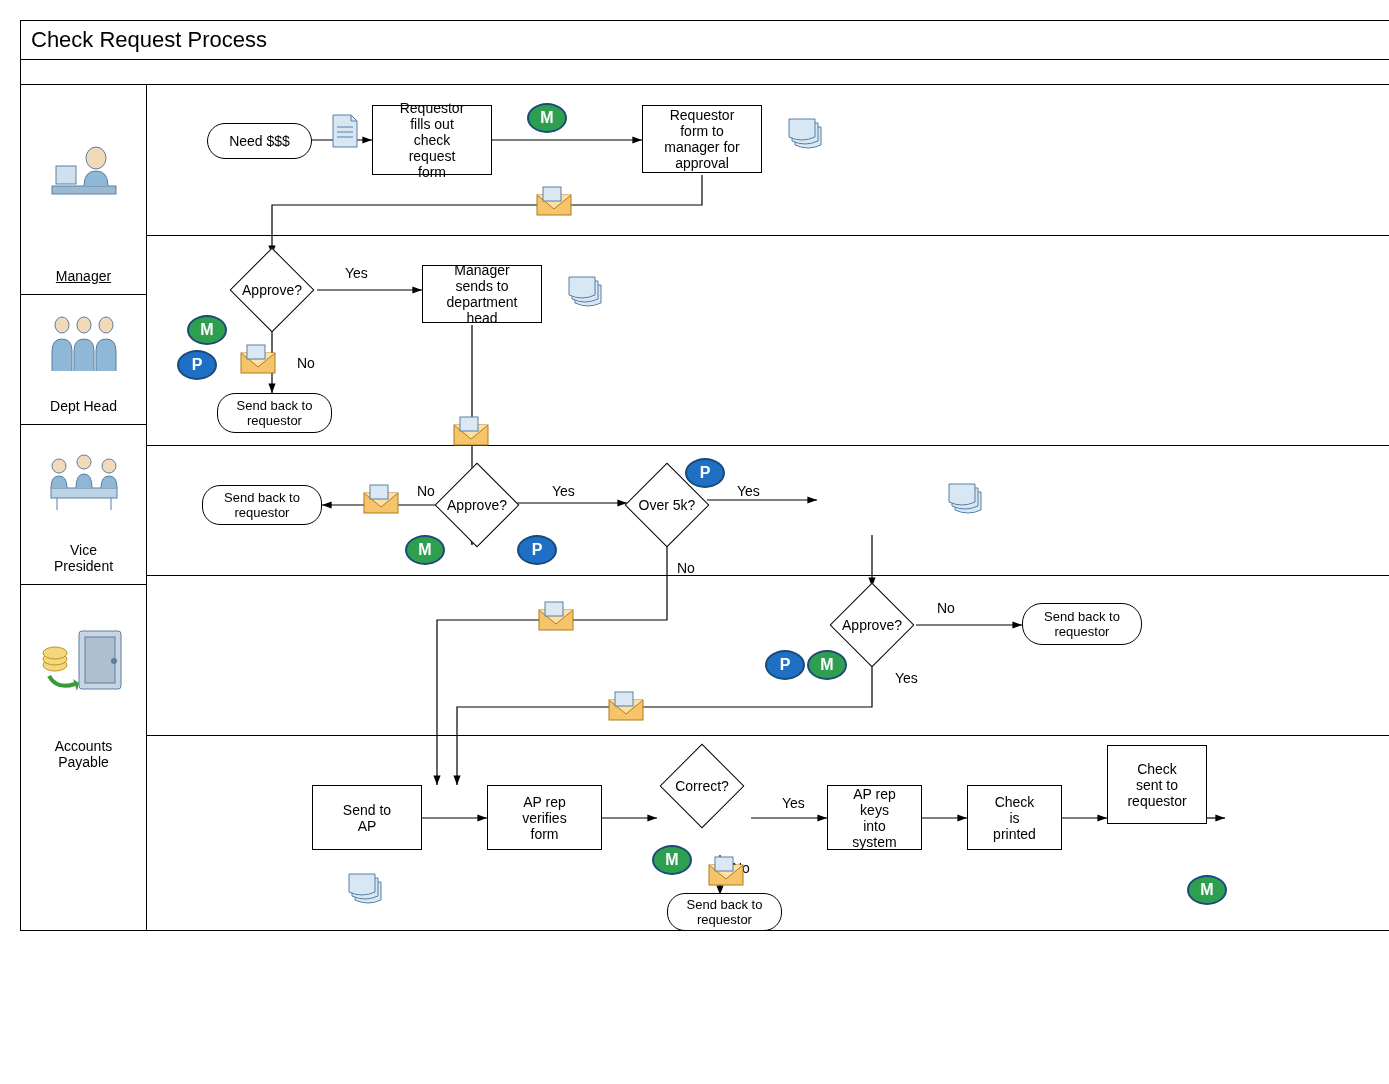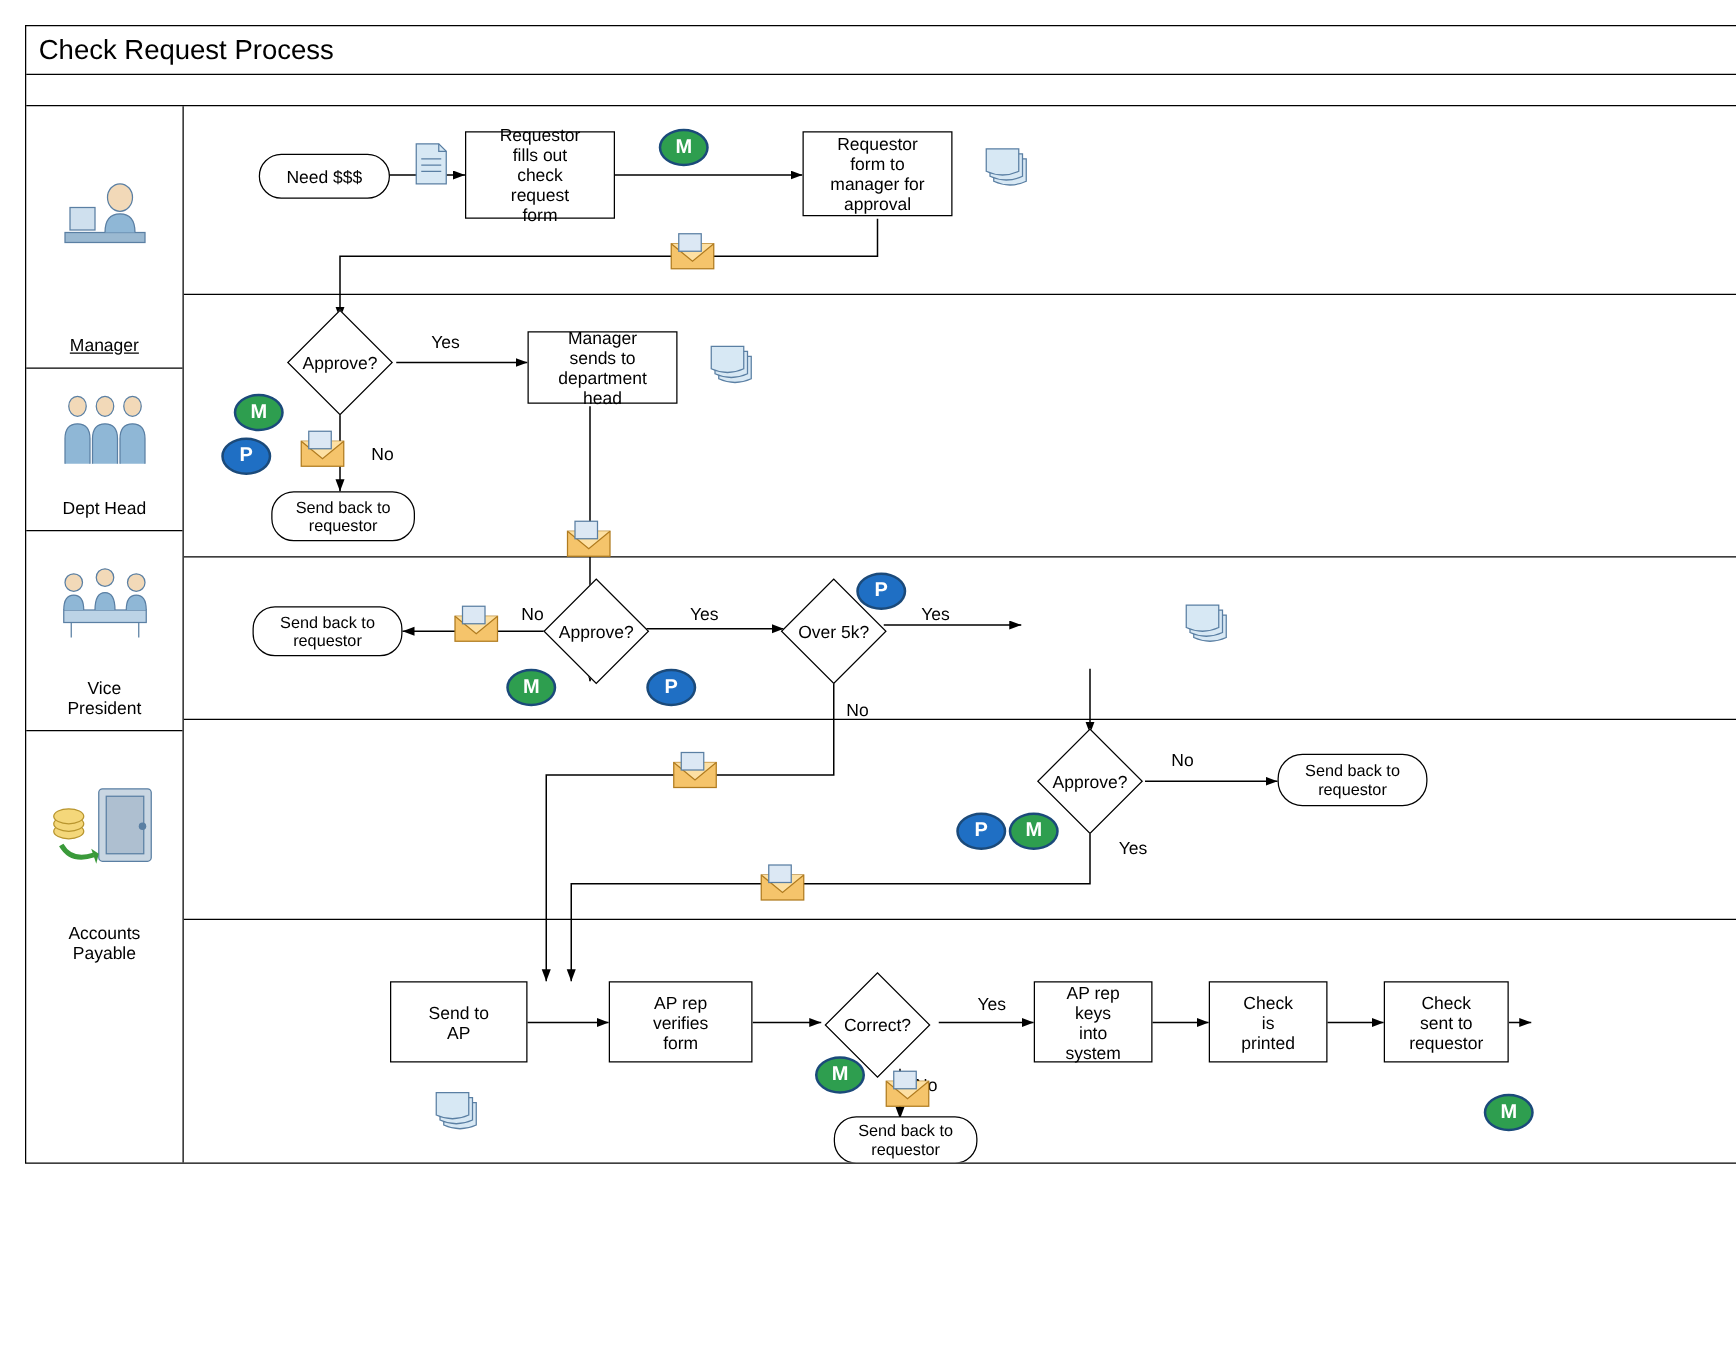--- a/index.html
+++ b/index.html
@@ -183,30 +183,30 @@
         <div class="dlabel">Approve?</div>
       </div>
       <div class="edge-label" style="left:790px;top:515px">No</div>
       <div class="edge-label" style="left:748px;top:585px">Yes</div>
       <div class="terminator" style="left:875px;top:518px;width:120px;height:42px;border-radius:20px;font-size:13px">Send back to requestor</div>
       <div class="badge blue" style="left:618px;top:565px">P</div>
       <div class="badge green" style="left:660px;top:565px">M</div>
 
       <div class="process" style="left:165px;top:700px;width:110px;height:65px">Send to AP</div>
       <div class="process" style="left:340px;top:700px;width:115px;height:65px">AP rep verifies form</div>
-      <div class="decision" style="left:510px;top:690px;width:90px;height:90px">
+      <div class="decision" style="left:510px;top:656px;width:90px;height:90px">
         <div class="diamond" style="left:15px;top:15px;width:60px;height:60px"></div>
         <div class="dlabel">Correct?</div>
       </div>
       <div class="edge-label" style="left:635px;top:710px">Yes</div>
       <div class="edge-label" style="left:585px;top:775px">No</div>
       <div class="terminator" style="left:520px;top:808px;width:115px;height:38px;border-radius:18px;font-size:13px">Send back to requestor</div>
       <div class="process" style="left:680px;top:700px;width:95px;height:65px">AP rep keys into system</div>
       <div class="process" style="left:820px;top:700px;width:95px;height:65px">Check is printed</div>
-      <div class="process" style="left:960px;top:700px;width:100px;height:65px">Check sent to requestor</div>
+      <div class="process" style="left:960px;top:660px;width:100px;height:79px">Check sent to requestor</div>
       <div class="badge green" style="left:505px;top:760px">M</div>
       <div class="badge green" style="left:1040px;top:790px">M</div>
 
       <div class="doc-stack" style="left:640px;top:30px"><svg viewBox="0 0 46 40">
             <g fill="#d7e8f4" stroke="#5a7fa3" stroke-width="1">
               <path d="M8 12 h26 v18 q-13 6 -26 0 z"></path>
               <path d="M5 8 h26 v18 q-13 6 -26 0 z"></path>
               <path d="M2 4 h26 v18 q-13 6 -26 0 z"></path>
             </g>
           </svg></div>

